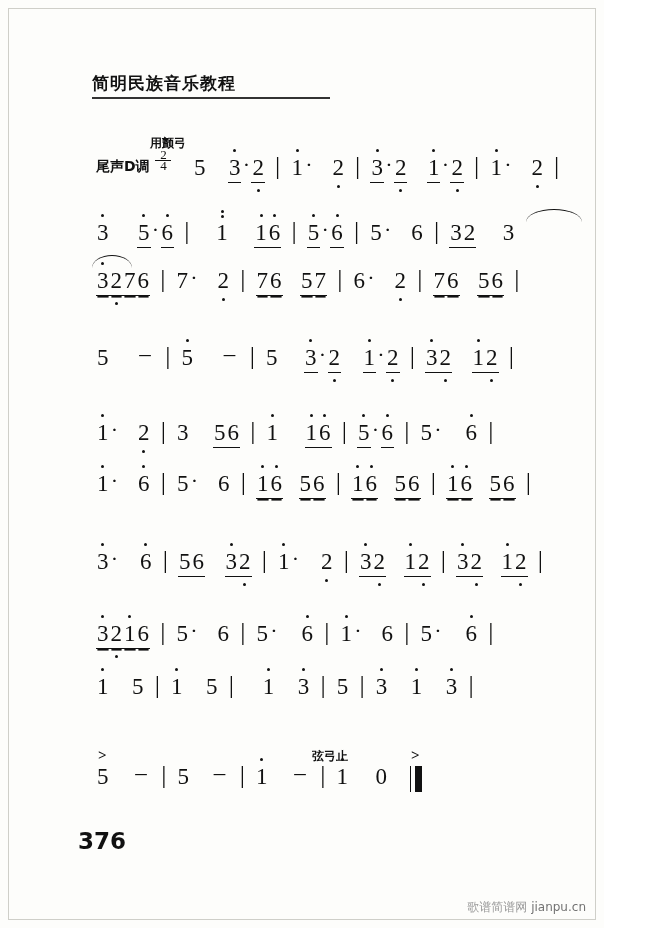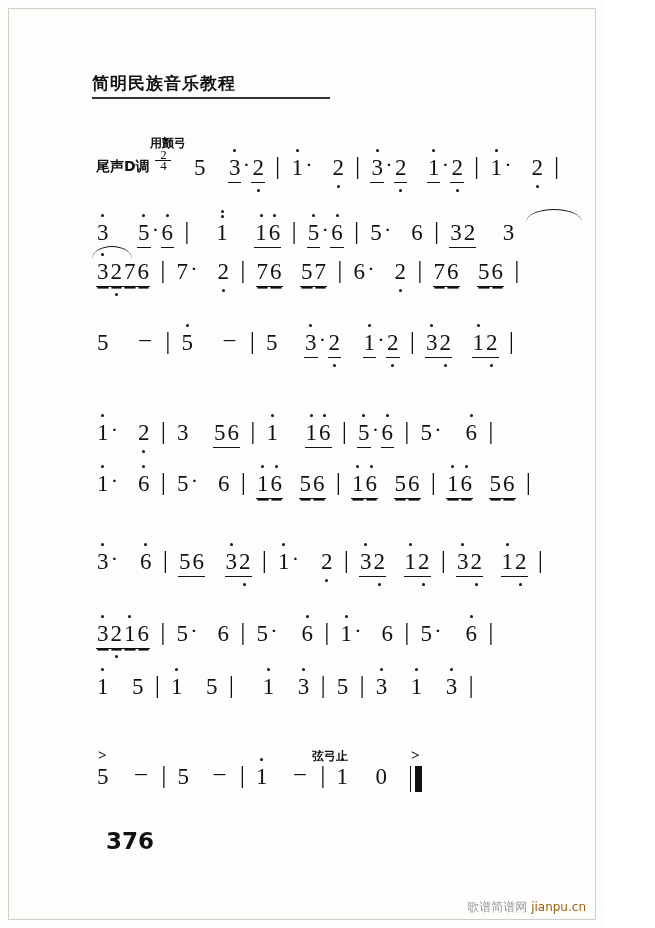--- a/index.html
+++ b/index.html
@@ -218,32 +218,31 @@
 
   
   #page-number {
     position: absolute;
     left: 78px;
     top: 828px;
     font-family: "DejaVu Sans", sans-serif;
     font-size: 23px;
     font-weight: bold;
     color: #111;
-    margin-left: 28px;
   }
   
   #watermark {
     position: absolute;
     right: 18px;
     bottom: 12px;
     font-family: "DejaVu Sans", sans-serif;
     font-size: 12px;
     color: #9a9a9a;
   }
-  #watermark .wm-blue { color: #a16207; }
+  #watermark .wm-blue { color: #737373; }
 </style>
 </head>
 <body>
 
 <div id="page">
 
   <div id="page-border"></div>
 
   <div id="header-title">简明民族音乐教程</div>
   <div id="header-rule"></div>
@@ -292,21 +291,21 @@
     <span class="sp" style="width:6px"></span>
     <span class="n">6</span>
     <span class="bar">|</span>
     <span class="n u1">3</span><span class="n u1">2</span>
     <span class="sp" style="width:14px"></span>
     <span class="n">3</span>
     <span class="bar"> </span>
     <span class="slur" style="left:430px; top:-8px; width:56px;"></span>
   </div>
 
-  <div class="staff" id="line3" style="top:256px;font-family:Liberation Serif, serif;">
+  <div class="staff" id="line3" style="top:265px;font-family:Liberation Serif, serif;">
     <span class="slur" style="left:-4px; top:-10px; width:40px;"></span>
     <span class="n u2 dot-up">3</span><span class="n u2 dot-dn-u">2</span><span class="n u2">7</span><span class="n u2">6</span>
     <span class="bar">|</span>
     <span class="n">7</span><span class="augdot">·</span>
     <span class="sp" style="width:6px"></span>
     <span class="n dot-dn">2</span>
     <span class="bar">|</span>
     <span class="n u2">7</span><span class="n u2">6</span>
     <span class="sp" style="width:6px"></span>
     <span class="n u2">5</span><span class="n u2">7</span>
@@ -314,21 +313,21 @@
     <span class="n">6</span><span class="augdot">·</span>
     <span class="sp" style="width:6px"></span>
     <span class="n dot-dn">2</span>
     <span class="bar">|</span>
     <span class="n u2">7</span><span class="n u2">6</span>
     <span class="sp" style="width:6px"></span>
     <span class="n u2">5</span><span class="n u2">6</span>
     <span class="bar">|</span>
   </div>
 
-  <div class="staff" id="line4" style="top:327px;">
+  <div class="staff" id="line4" style="top:342px;">
     <span class="n">5</span>
     <span class="sp" style="width:14px"></span>
     <span class="dash">–</span>
     <span class="bar">|</span>
     <span class="n dot-up">5</span>
     <span class="sp" style="width:14px"></span>
     <span class="dash">–</span>
     <span class="bar">|</span>
     <span class="n">5</span>
     <span class="sp" style="width:14px"></span>

